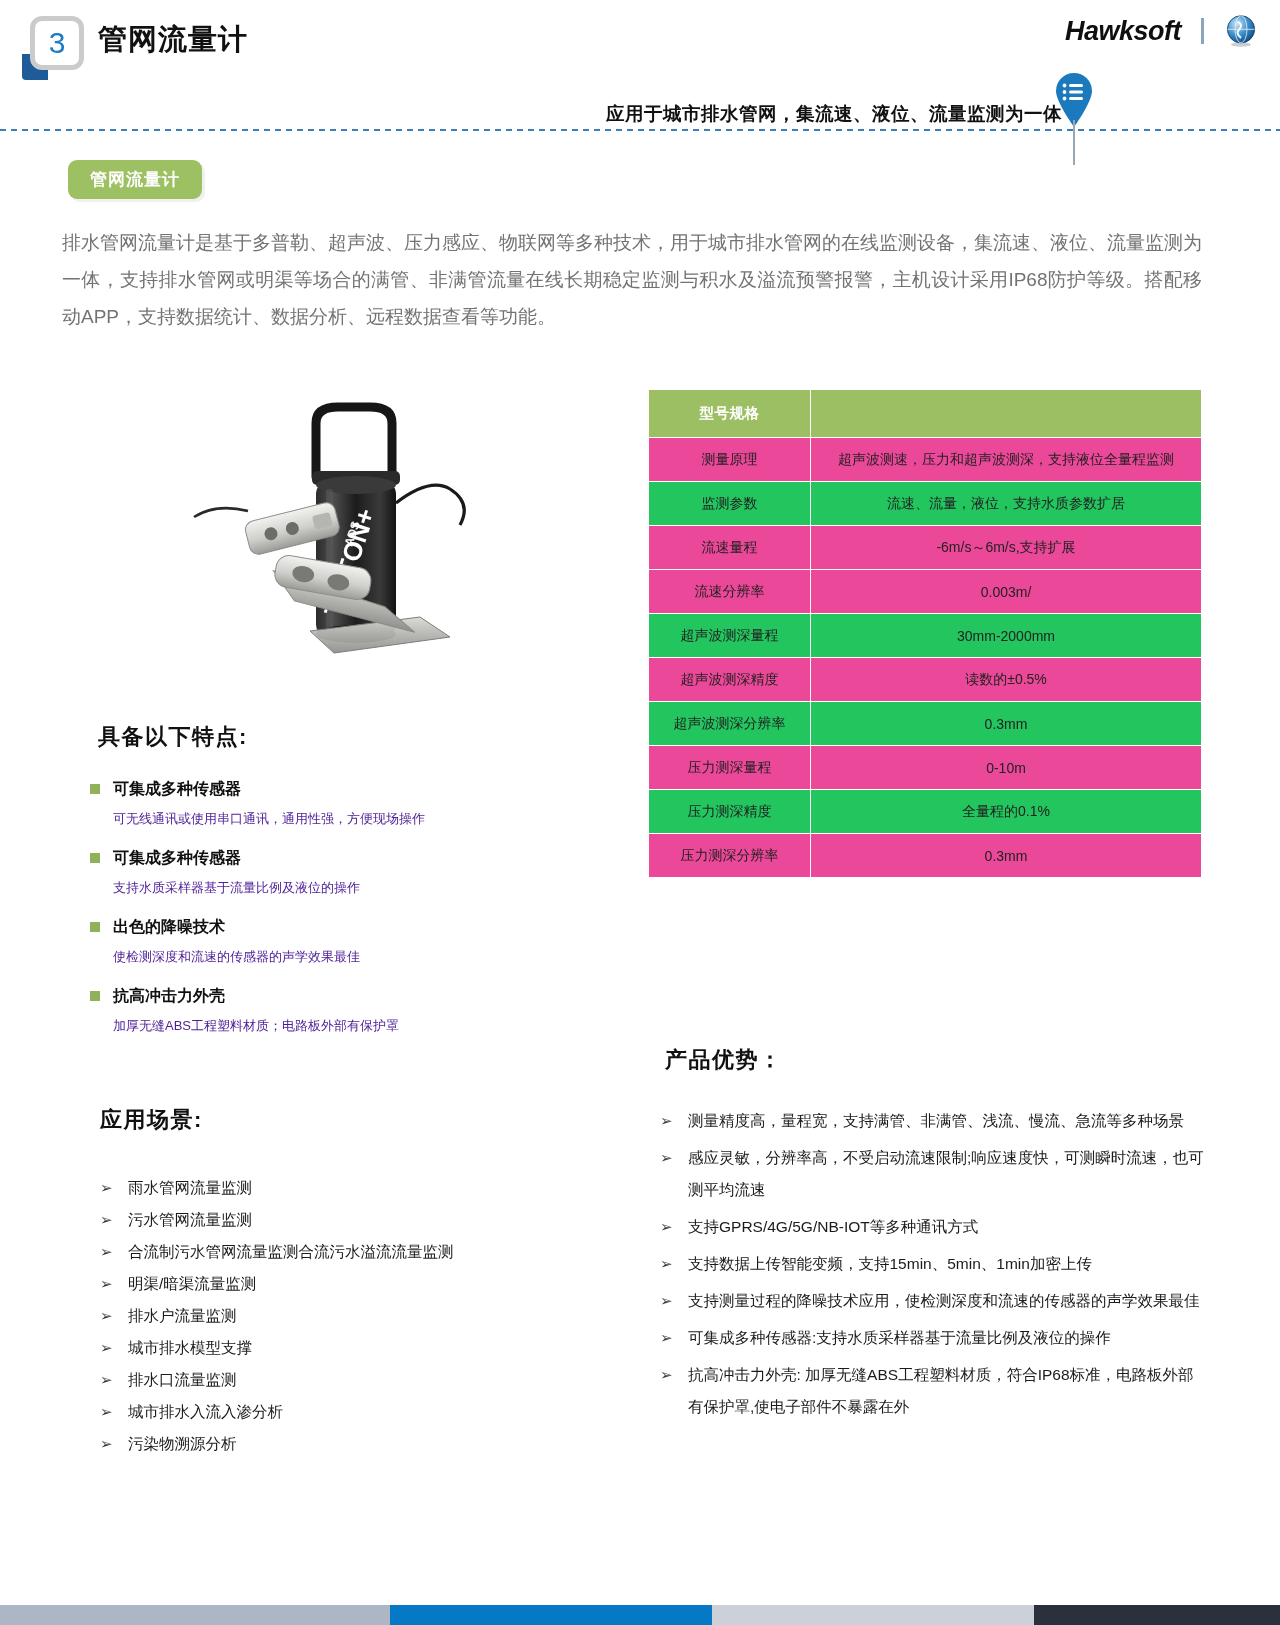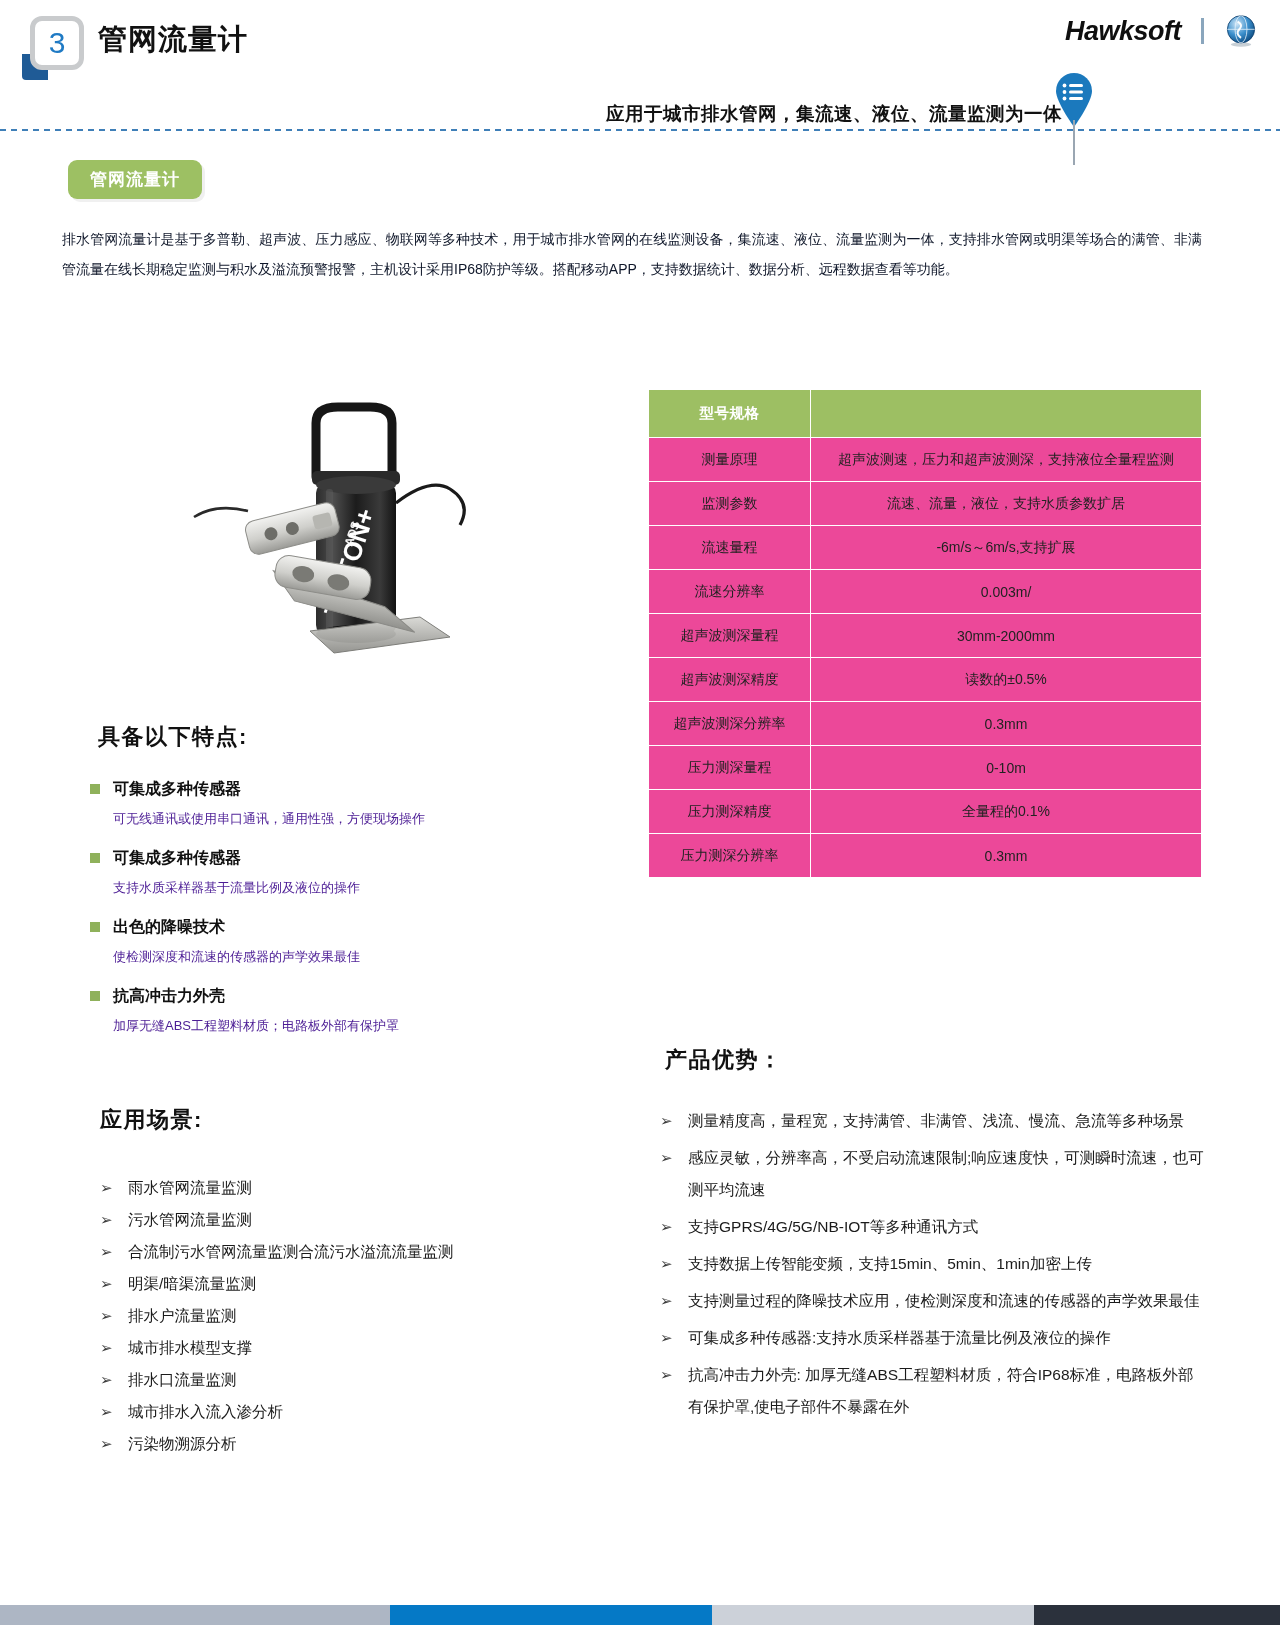--- a/index.html
+++ b/index.html
@@ -138,23 +138,23 @@
     letter-spacing: 1px;
     box-shadow: 3px 3px 0 rgba(0,0,0,0.06);
   }
 
   
   .intro {
     position: absolute;
     left: 62px;
     top: 224px;
     width: 1140px;
-    font-size: 14px;
-    line-height: 30px;
-    color: #0f172a;
+    font-size: 19px;
+    line-height: 37px;
+    color: #737373;
     text-align: justify;
   }
 
   
   .product-figure {
     position: absolute;
     left: 120px;
     top: 385px;
     width: 470px;
     height: 270px;
@@ -187,21 +187,21 @@
   .spec-table col.k { width: 162px; }
   .spec-table td.k {
     color: #222222;
     font-size: 14px;
   }
   .spec-table td.v {
     color: #222222;
     font-size: 14px;
     padding: 0 10px;
   }
-  .spec-table tr.odd td { background: #ec4899; }
+  .spec-table tr.odd td { background: #22c55e; }
   .spec-table tr.even td { background: #ec4899; }
 
   
   .h-sec {
     position: absolute;
     font-size: 22px;
     font-weight: bold;
     letter-spacing: 1.5px;
     color: #111111;
   }

